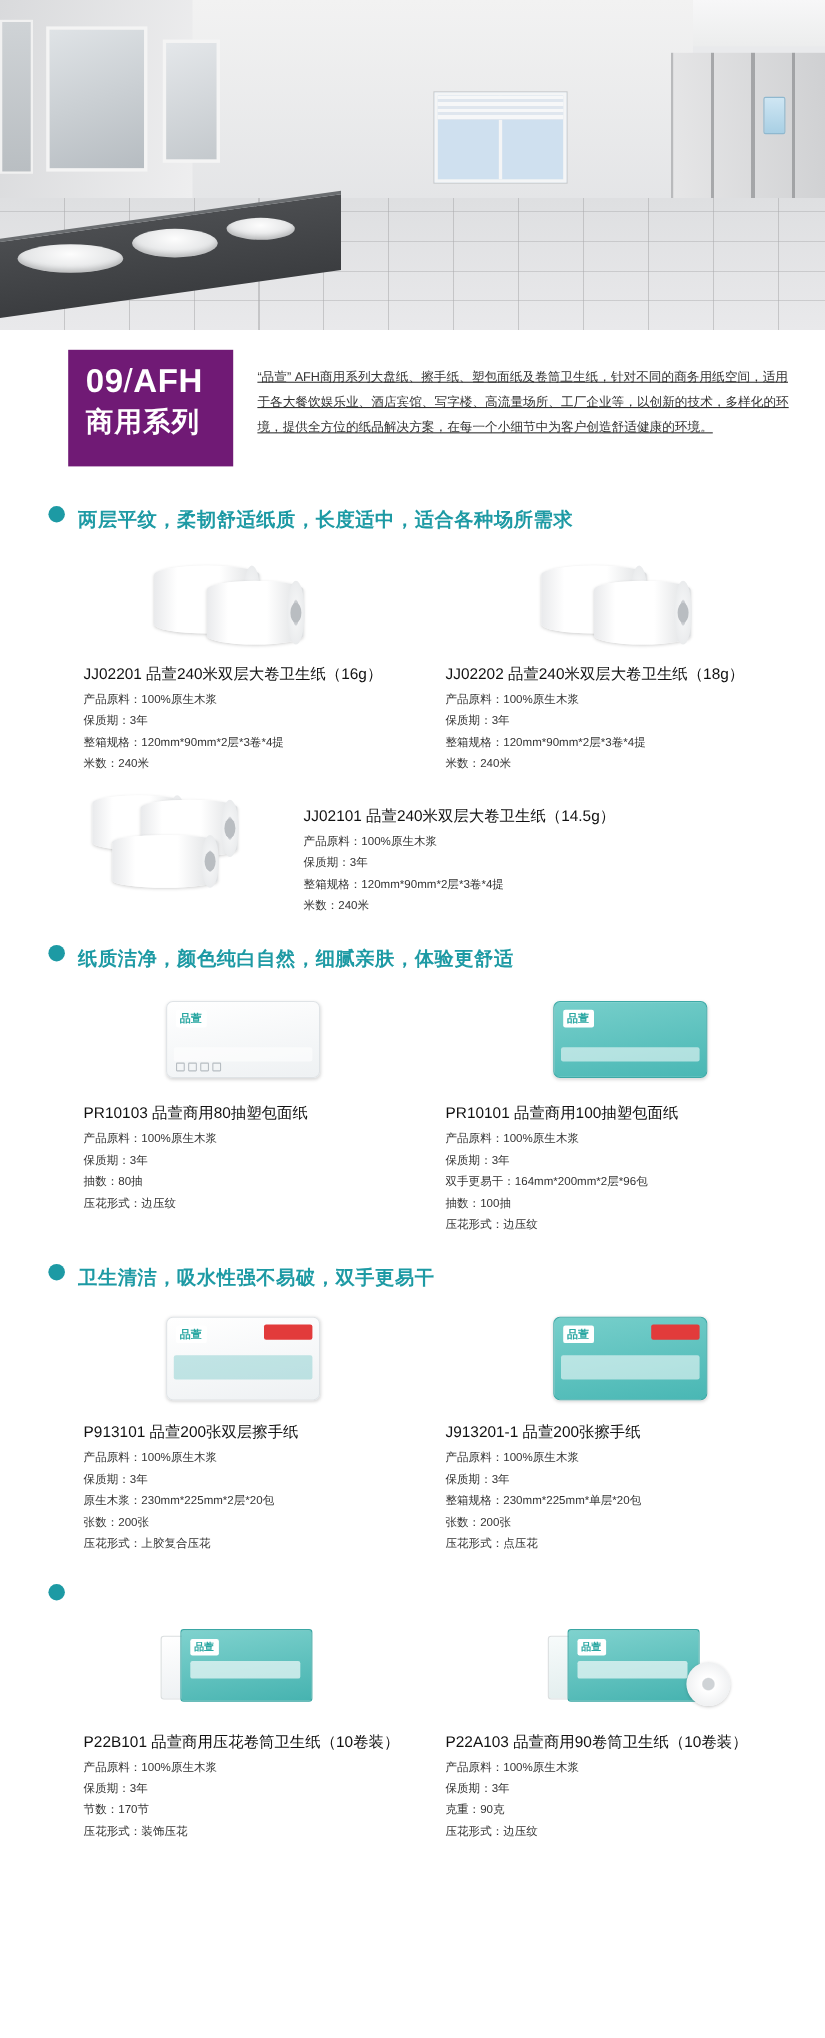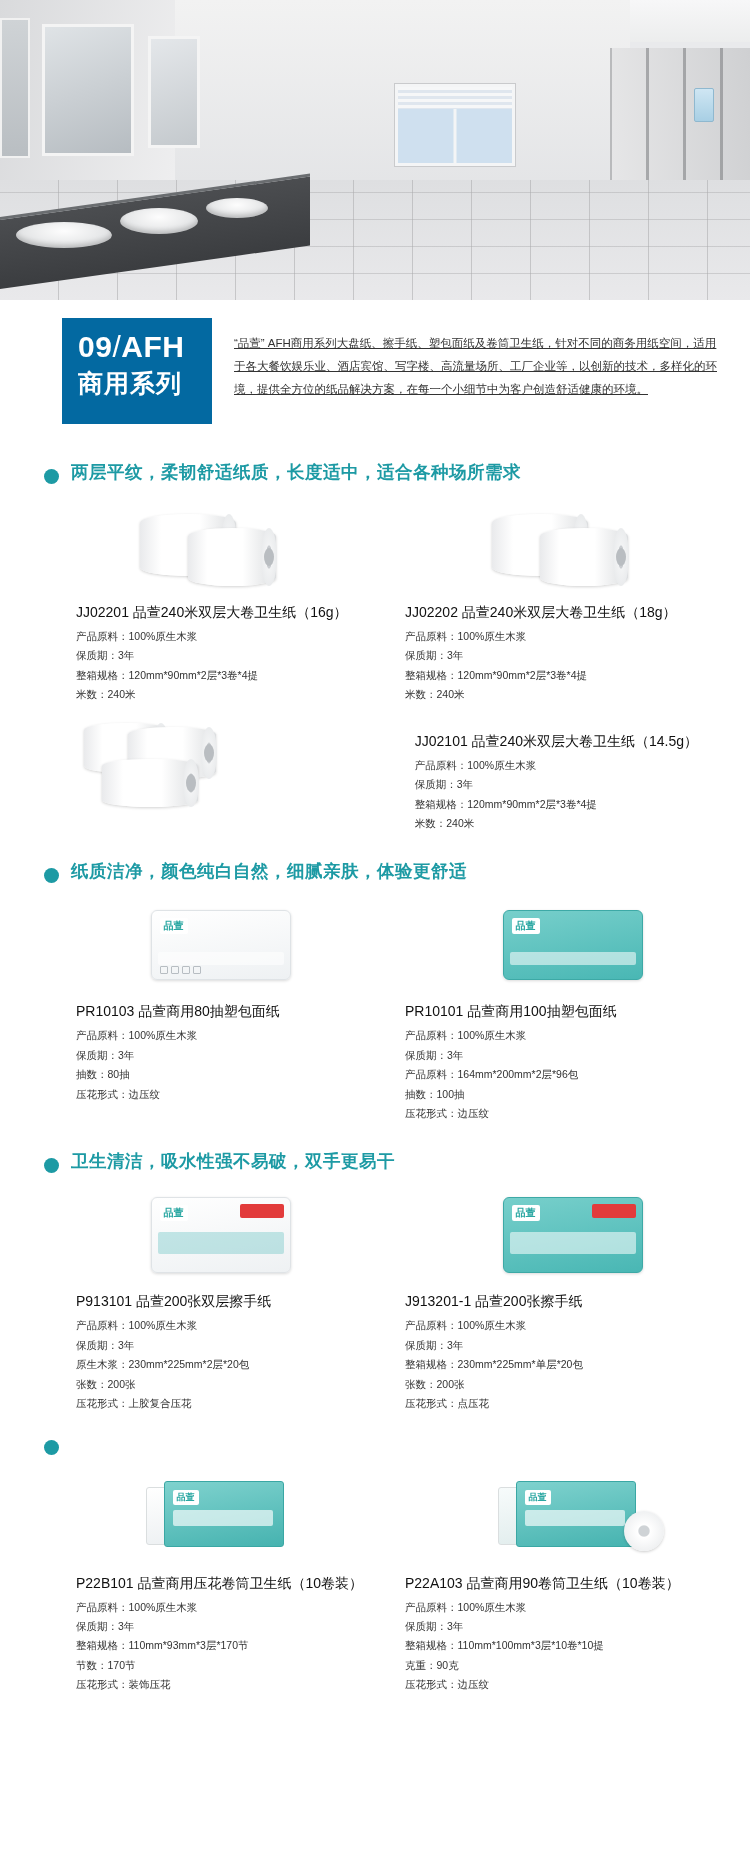--- a/index.html
+++ b/index.html
@@ -95,21 +95,21 @@
   }
 
   
   .intro {
     display: flex;
     align-items: flex-start;
     padding: 18px 24px 10px 62px;
   }
   .badge {
     width: 150px; min-height: 106px;
-    background: #0369a1;
+    background: #701a75;
     color: #ffffff;
     padding: 12px 0 14px 16px;
     flex: none;
   }
   .badge .num {
     font-size: 30px; font-weight: bold; letter-spacing: .5px; line-height: 1.1;
   }
   .badge .num .slash { font-weight: normal; }
   .badge .cn {
     font-size: 25px; font-weight: bold; margin-top: 4px; letter-spacing: 1px;
@@ -118,36 +118,36 @@
     margin-left: 22px;
     font-size: 11.5px;
     line-height: 2.0;
     color: #333;
     padding-top: 14px;
     text-decoration: underline;
   }
 
   
   .head {
-    display: flex; align-items: flex-end;
+    display: flex; align-items: flex-start;
     margin: 26px 0 6px 44px;
   }
   .head .dot {
     width: 15px; height: 15px; border-radius: 50%;
     background: #1d9aa4; flex: none; margin-right: 12px;
   }
   .head .htext {
     color: #1d9aa4; font-size: 17.5px; font-weight: bold; letter-spacing: .5px;
   }
 
   
   .row { display: flex; padding: 6px 0 0 0; }
   .cell { width: 375px; padding: 0 10px 0 76px; }
   .cell.right { padding-left: 30px; }
-  .cell.single { width: 708px; display: flex; padding-left: 76px; justify-content: space-between; }
+  .cell.single { width: 708px; display: flex; padding-left: 76px; }
   .cell.single .imgwrap { width: 200px; }
   .cell.single .info { padding-top: 22px; }
 
   .imgwrap {
     height: 100px;
     display: flex; align-items: center; justify-content: center;
     margin-bottom: 8px;
   }
   .info .title {
     font-size: 14px; font-weight: normal; color: #111; margin-bottom: 5px;
@@ -380,21 +380,21 @@
       <div class="imgwrap">
         <div class="pack teal">
           <span class="logo">品萱</span>
           <span class="strip"></span>
         </div>
       </div>
       <div class="info">
         <div class="title">PR10101  品萱商用100抽塑包面纸</div>
         <div class="line">产品原料：100%原生木浆</div>
         <div class="line">保质期：3年</div>
-        <div class="line">产品原料：164mm*200mm*2层*96包</div>
+        <div class="line">双手更易干：164mm*200mm*2层*96包</div>
         <div class="line">抽数：100抽</div>
         <div class="line">压花形式：边压纹</div>
       </div>
     </div>
   </div>
 
   <div class="head">
     <span class="dot"></span>
     <span class="htext">卫生清洁，吸水性强不易破，双手更易干</span>
   </div>
@@ -448,41 +448,39 @@
           <div class="face">
             <span class="label">品萱</span>
             <span class="band"></span>
           </div>
         </div>
       </div>
       <div class="info">
         <div class="title">P22B101  品萱商用压花卷筒卫生纸（10卷装）</div>
         <div class="line">产品原料：100%原生木浆</div>
         <div class="line">保质期：3年</div>
-        <div class="line">整箱规格：110mm*93mm*3层*170节</div>
         <div class="line">节数：170节</div>
         <div class="line">压花形式：装饰压花</div>
       </div>
     </div>
     <div class="cell right">
       <div class="imgwrap">
         <div class="carton">
           <div class="side white2"></div>
           <div class="face">
             <span class="label">品萱</span>
             <span class="band"></span>
           </div>
           <div class="tissueroll"></div>
         </div>
       </div>
       <div class="info">
         <div class="title">P22A103  品萱商用90卷筒卫生纸（10卷装）</div>
         <div class="line">产品原料：100%原生木浆</div>
         <div class="line">保质期：3年</div>
-        <div class="line">整箱规格：110mm*100mm*3层*10卷*10提</div>
         <div class="line">克重：90克</div>
         <div class="line">压花形式：边压纹</div>
       </div>
     </div>
   </div>
 
   <div class="spacer"></div>
 </div>
 
 </body></html>

